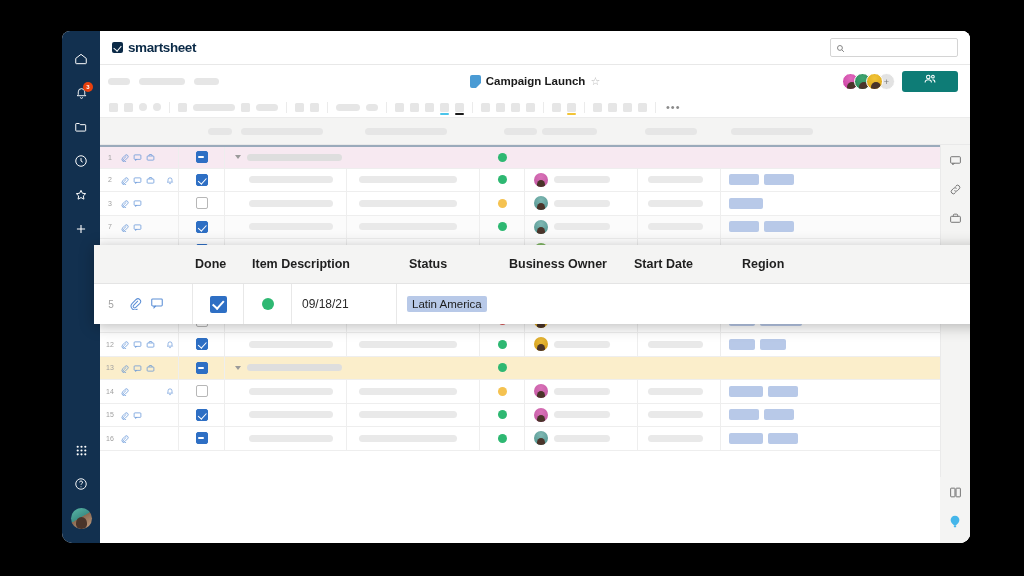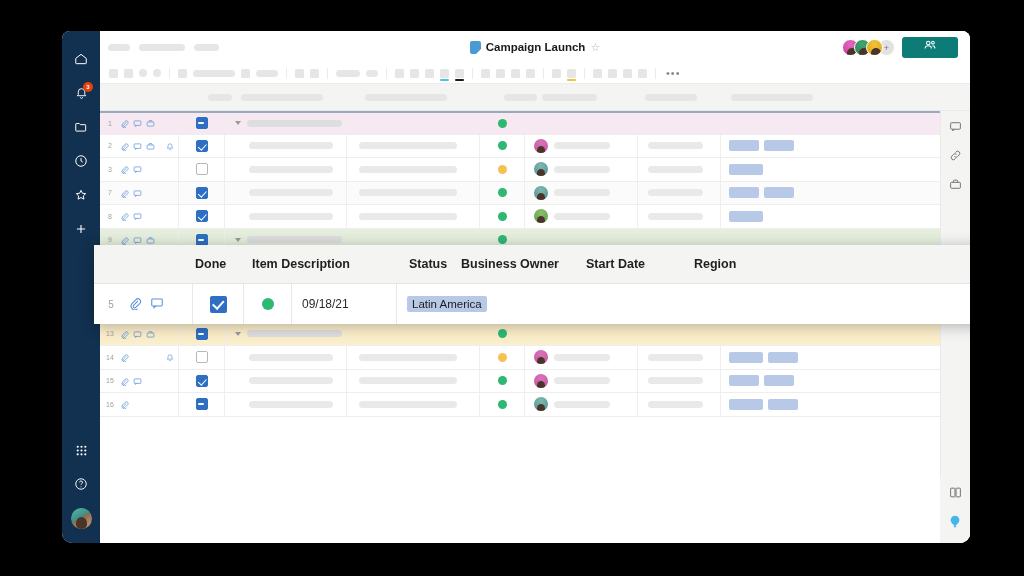--- a/index.html
+++ b/index.html
@@ -307,21 +307,21 @@
   }
   .ov-c-num { width: 34px; flex: 0 0 34px; text-align: center; font-size: 10px; color: #a0a0a0; }
   .ov-c-icons { width: 64px; flex: 0 0 64px; display: flex; align-items: center; gap: 8px; color: #5c8fd6; }
   .ov-c-done {
     width: 52px; flex: 0 0 52px; height: 100%;
     display: flex; align-items: center; justify-content: center;
   }
   .ov-c-item { width: 101px; flex: 0 0 101px; height: 100%; display: flex; align-items: center; padding-left: 14px; }
   .ov-c-desc { width: 163px; flex: 0 0 163px; height: 100%; display: flex; align-items: center; padding-left: 14px; }
   .ov-c-status { width: 48px; flex: 0 0 48px; height: 100%; display: flex; align-items: center; justify-content: center; }
-  .ov-c-owner { width: 124px; flex: 0 0 124px; height: 100%; display: flex; align-items: center; padding-left: 11px; gap: 9px; }
+  .ov-c-owner { width: 124px; flex: 0 0 124px; height: 100%; display: flex; align-items: center; padding-left: 11px; gap: 9px; margin-left: 48px; }
   .ov-c-date { width: 105px; flex: 0 0 105px; height: 100%; display: flex; align-items: center; padding-left: 10px; }
   .ov-c-region { flex: 1; height: 100%; display: flex; align-items: center; padding-left: 10px; }
   #ov-row .ov-c-done, #ov-row .ov-c-item, #ov-row .ov-c-desc,
   #ov-row .ov-c-status, #ov-row .ov-c-owner, #ov-row .ov-c-date {
     border-right: 1px solid #e8e8e8;
   }
   #ov-row .ov-c-done { border-left: 1px solid #e8e8e8; }
   .ov-cb {
     width: 17px; height: 17px; border-radius: 2px; background: #2e6fc4; position: relative;
   }
@@ -431,20 +431,35 @@
         </span>
       </div>
       <div class="rail-item">
         <span class="rail-avatar"></span>
       </div>
     </div>
   </div>
 
   <div id="main-col">
 
+    <div id="topbar">
+      <div id="brand">
+        <span id="brand-mark"></span>
+        <span id="brand-text">smartsheet</span>
+      </div>
+      <div id="search-box">
+        <span>
+          <svg width="9" height="9" viewBox="0 0 24 24" fill="none" stroke="#777" stroke-width="2.4">
+              <circle cx="10.5" cy="10.5" r="6.5"></circle>
+              <path d="M15.5 15.5 21 21"></path>
+            </svg>
+        </span>
+        <input type="text" placeholder="" style="">
+      </div>
+    </div>
 
     <div id="sheet-head">
       <div id="tabskel">
         <span class="skel" style="width:22px;height:7px"></span>
         <span class="skel" style="width:46px;height:7px"></span>
         <span class="skel" style="width:25px;height:7px"></span>
       </div>
       <div id="sheet-title-wrap">
         <span id="sheet-icon"></span>
         <span id="sheet-title">Campaign Launch</span>

